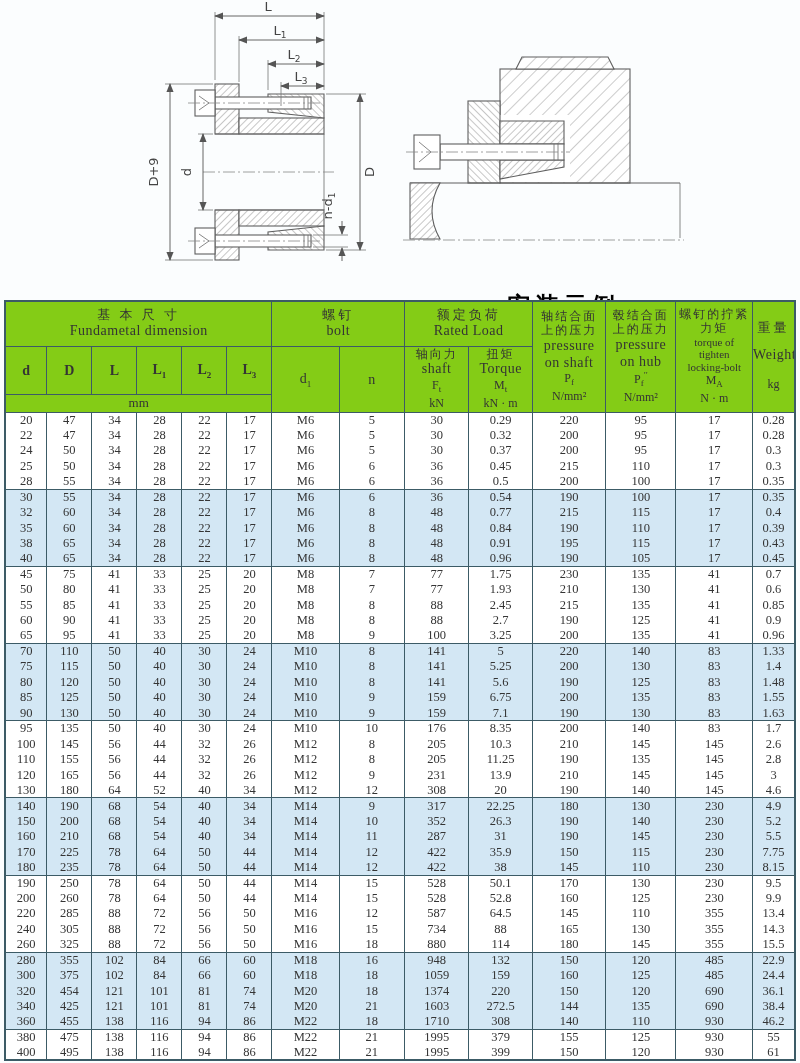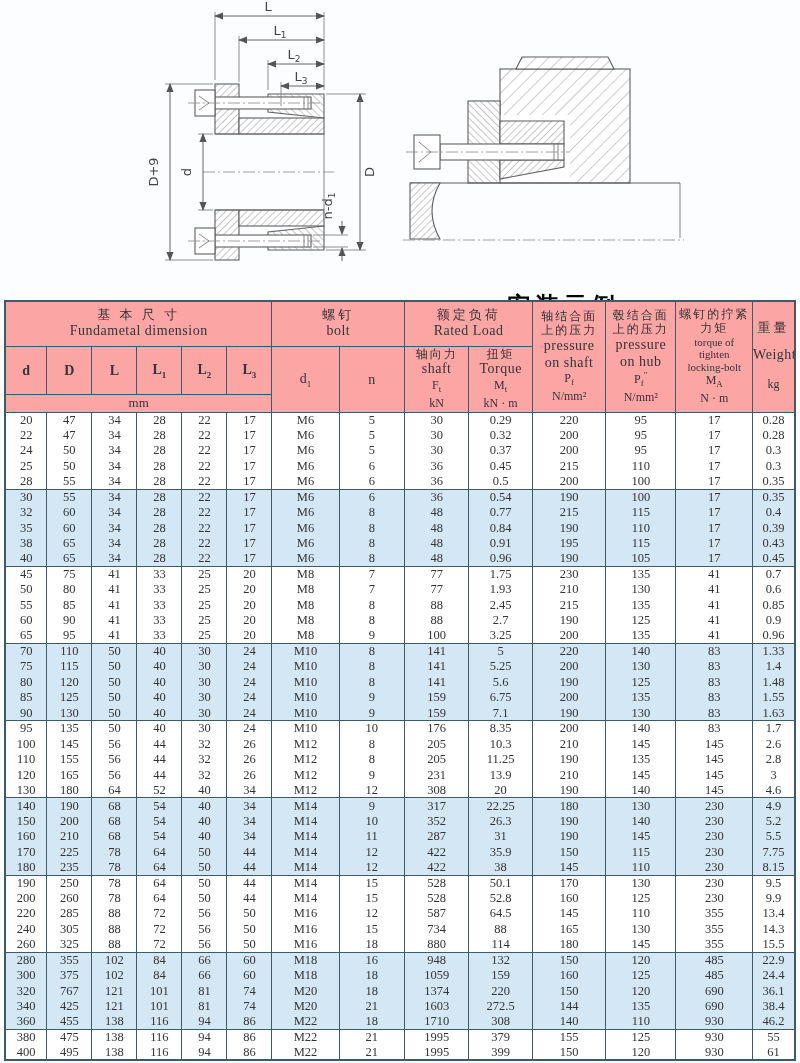--- a/index.html
+++ b/index.html
@@ -29,21 +29,21 @@
   
   #spec-table{
     position:absolute;left:4px;top:300px;width:792px;
     border-collapse:collapse;table-layout:fixed;
     border:2px solid #3c5b66;
   }
   #spec-table th,#spec-table td{
     border:1px solid #3c5b66;text-align:center;vertical-align:middle;
     padding:0;color:#343434;overflow:hidden;
   }
-  #spec-table thead th{background:#fca5a5;font-weight:normal;}
+  #spec-table thead th{background:#84cc16;font-weight:normal;}
   tr.h1{height:45px;} tr.h2{height:48px;} tr.h3{height:18px;}
   #spec-table tbody tr{height:15.45px;}
   #spec-table tbody td{
     font-size:12.5px;line-height:1;background:#ffffff;
     border-top:none;border-bottom:none;
   }
   #spec-table tbody tr.shaded td{background:#d3e7f4;}
   #spec-table tbody tr.group-start td{border-top:1px solid #3c5b66;}
   .cn{font-size:13px;letter-spacing:3px;line-height:1.25;}
   .cn.s{letter-spacing:2px;font-size:12px;line-height:1.2;}
@@ -868,21 +868,21 @@
         <td>18</td>
         <td>1059</td>
         <td>159</td>
         <td>160</td>
         <td>125</td>
         <td>485</td>
         <td>24.4</td>
       </tr>
       <tr class="shaded">
         <td>320</td>
-        <td>767</td>
+        <td>454</td>
         <td>121</td>
         <td>101</td>
         <td>81</td>
         <td>74</td>
         <td>M20</td>
         <td>18</td>
         <td>1374</td>
         <td>220</td>
         <td>150</td>
         <td>120</td>

